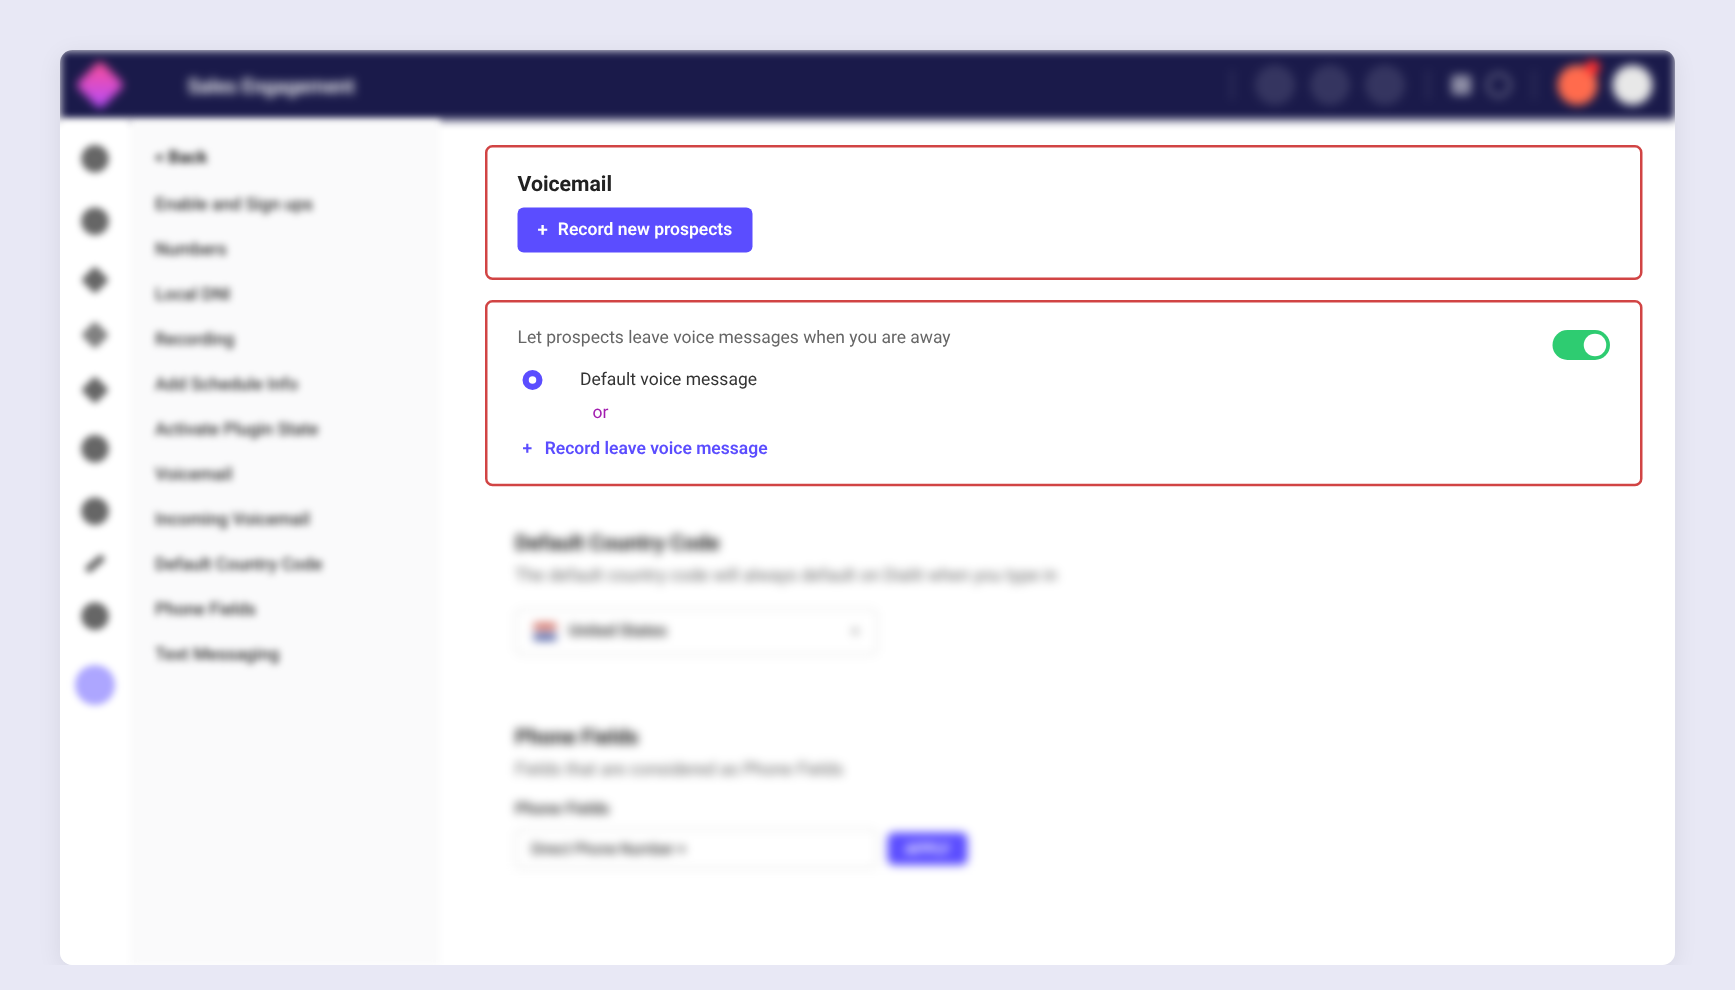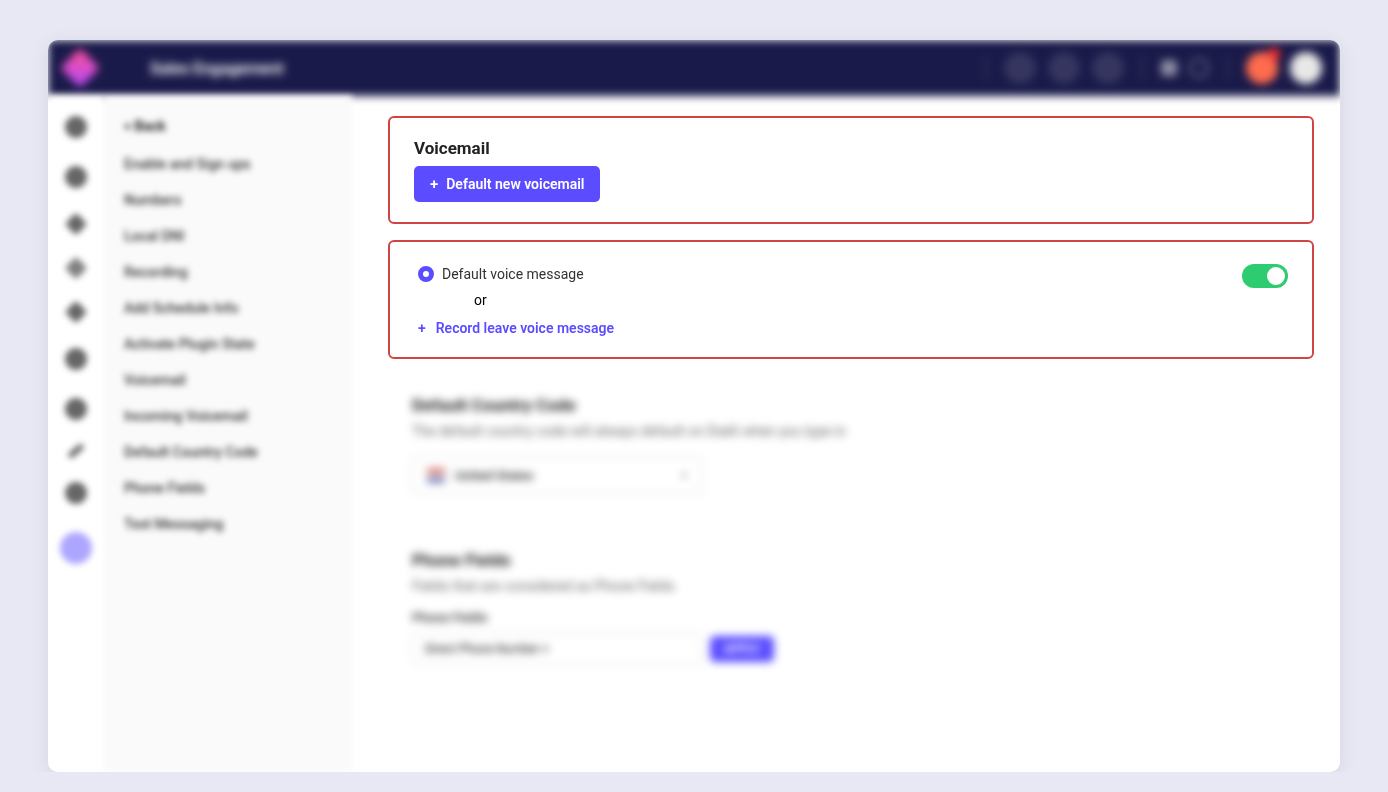--- a/index.html
+++ b/index.html
@@ -44,24 +44,24 @@
 
 .btn-primary { background: #5b4dff; color: #fff; border: none; padding: 10px 16px; border-radius: 5px; font-size: 14px; font-weight: 600; display: inline-flex; align-items: center; gap: 8px; cursor: pointer; }
 .btn-primary .plus { font-size: 15px; line-height: 1; }
 
 
 .toggle-wrap { position: absolute; top: 22px; right: 24px; }
 .toggle { width: 46px; height: 24px; background: #2ecc71; border-radius: 12px; position: relative; cursor: pointer; }
 .toggle-knob { width: 18px; height: 18px; background: #fff; border-radius: 50%; position: absolute; top: 3px; right: 3px; }
 
 
-.radio-row { display: flex; align-items: center; gap: 8px; margin-top: 4px; margin-left: 4px; }
+.radio-row { display: flex; align-items: center; gap: 30px; margin-top: 4px; margin-left: 4px; }
 .radio { width: 16px; height: 16px; border-radius: 50%; border: 5px solid #5b4dff; background: #fff; }
 .radio-label { font-size: 14px; color: #333; }
-.or-text { margin: 10px 0 10px 60px; color: #000000; font-size: 14px; }
+.or-text { margin: 10px 0 10px 60px; color: #a21caf; font-size: 14px; }
 .link-action { color: #5b4dff; font-size: 14px; font-weight: 600; display: inline-flex; align-items: center; gap: 10px; margin-left: 4px; cursor: pointer; }
 .link-action .plus { font-size: 14px; }
 
 
 .country-select { display: inline-flex; align-items: center; gap: 10px; border: 1px solid #ddd; border-radius: 5px; padding: 10px 14px; width: 290px; margin-top: 18px; }
 .flag { width: 18px; height: 13px; background: linear-gradient(#c0392b 33%, #fff 33%, #fff 66%, #2c3e90 66%); }
 .country-name { font-size: 13px; font-weight: 600; color: #333; flex: 1; }
 .chev { font-size: 11px; color: #888; }
 
 
@@ -123,30 +123,31 @@
       <div class="side-item">Phone Fields</div>
       <div class="side-item">Text Messaging</div>
     </div>
 
     <div class="main">
 
       <div class="card highlighted">
         <div class="card-title">Voicemail</div>
         <button class="btn-primary">
           <span class="plus">+</span>
-          <span>Default new voicemail</span>
+          <span>Record new prospects</span>
         </button>
       </div>
 
       <div class="card highlighted">
         <div class="toggle-wrap">
           <div class="toggle">
             <div class="toggle-knob"></div>
           </div>
         </div>
+        <div class="card-desc">Let prospects leave voice messages when you are away</div>
         <div class="radio-row">
           <div class="radio"></div>
           <span class="radio-label">Default voice message</span>
         </div>
         <div class="or-text">or</div>
         <div class="link-action">
           <span class="plus">+</span>
           <span>Record leave voice message</span>
         </div>
       </div>

